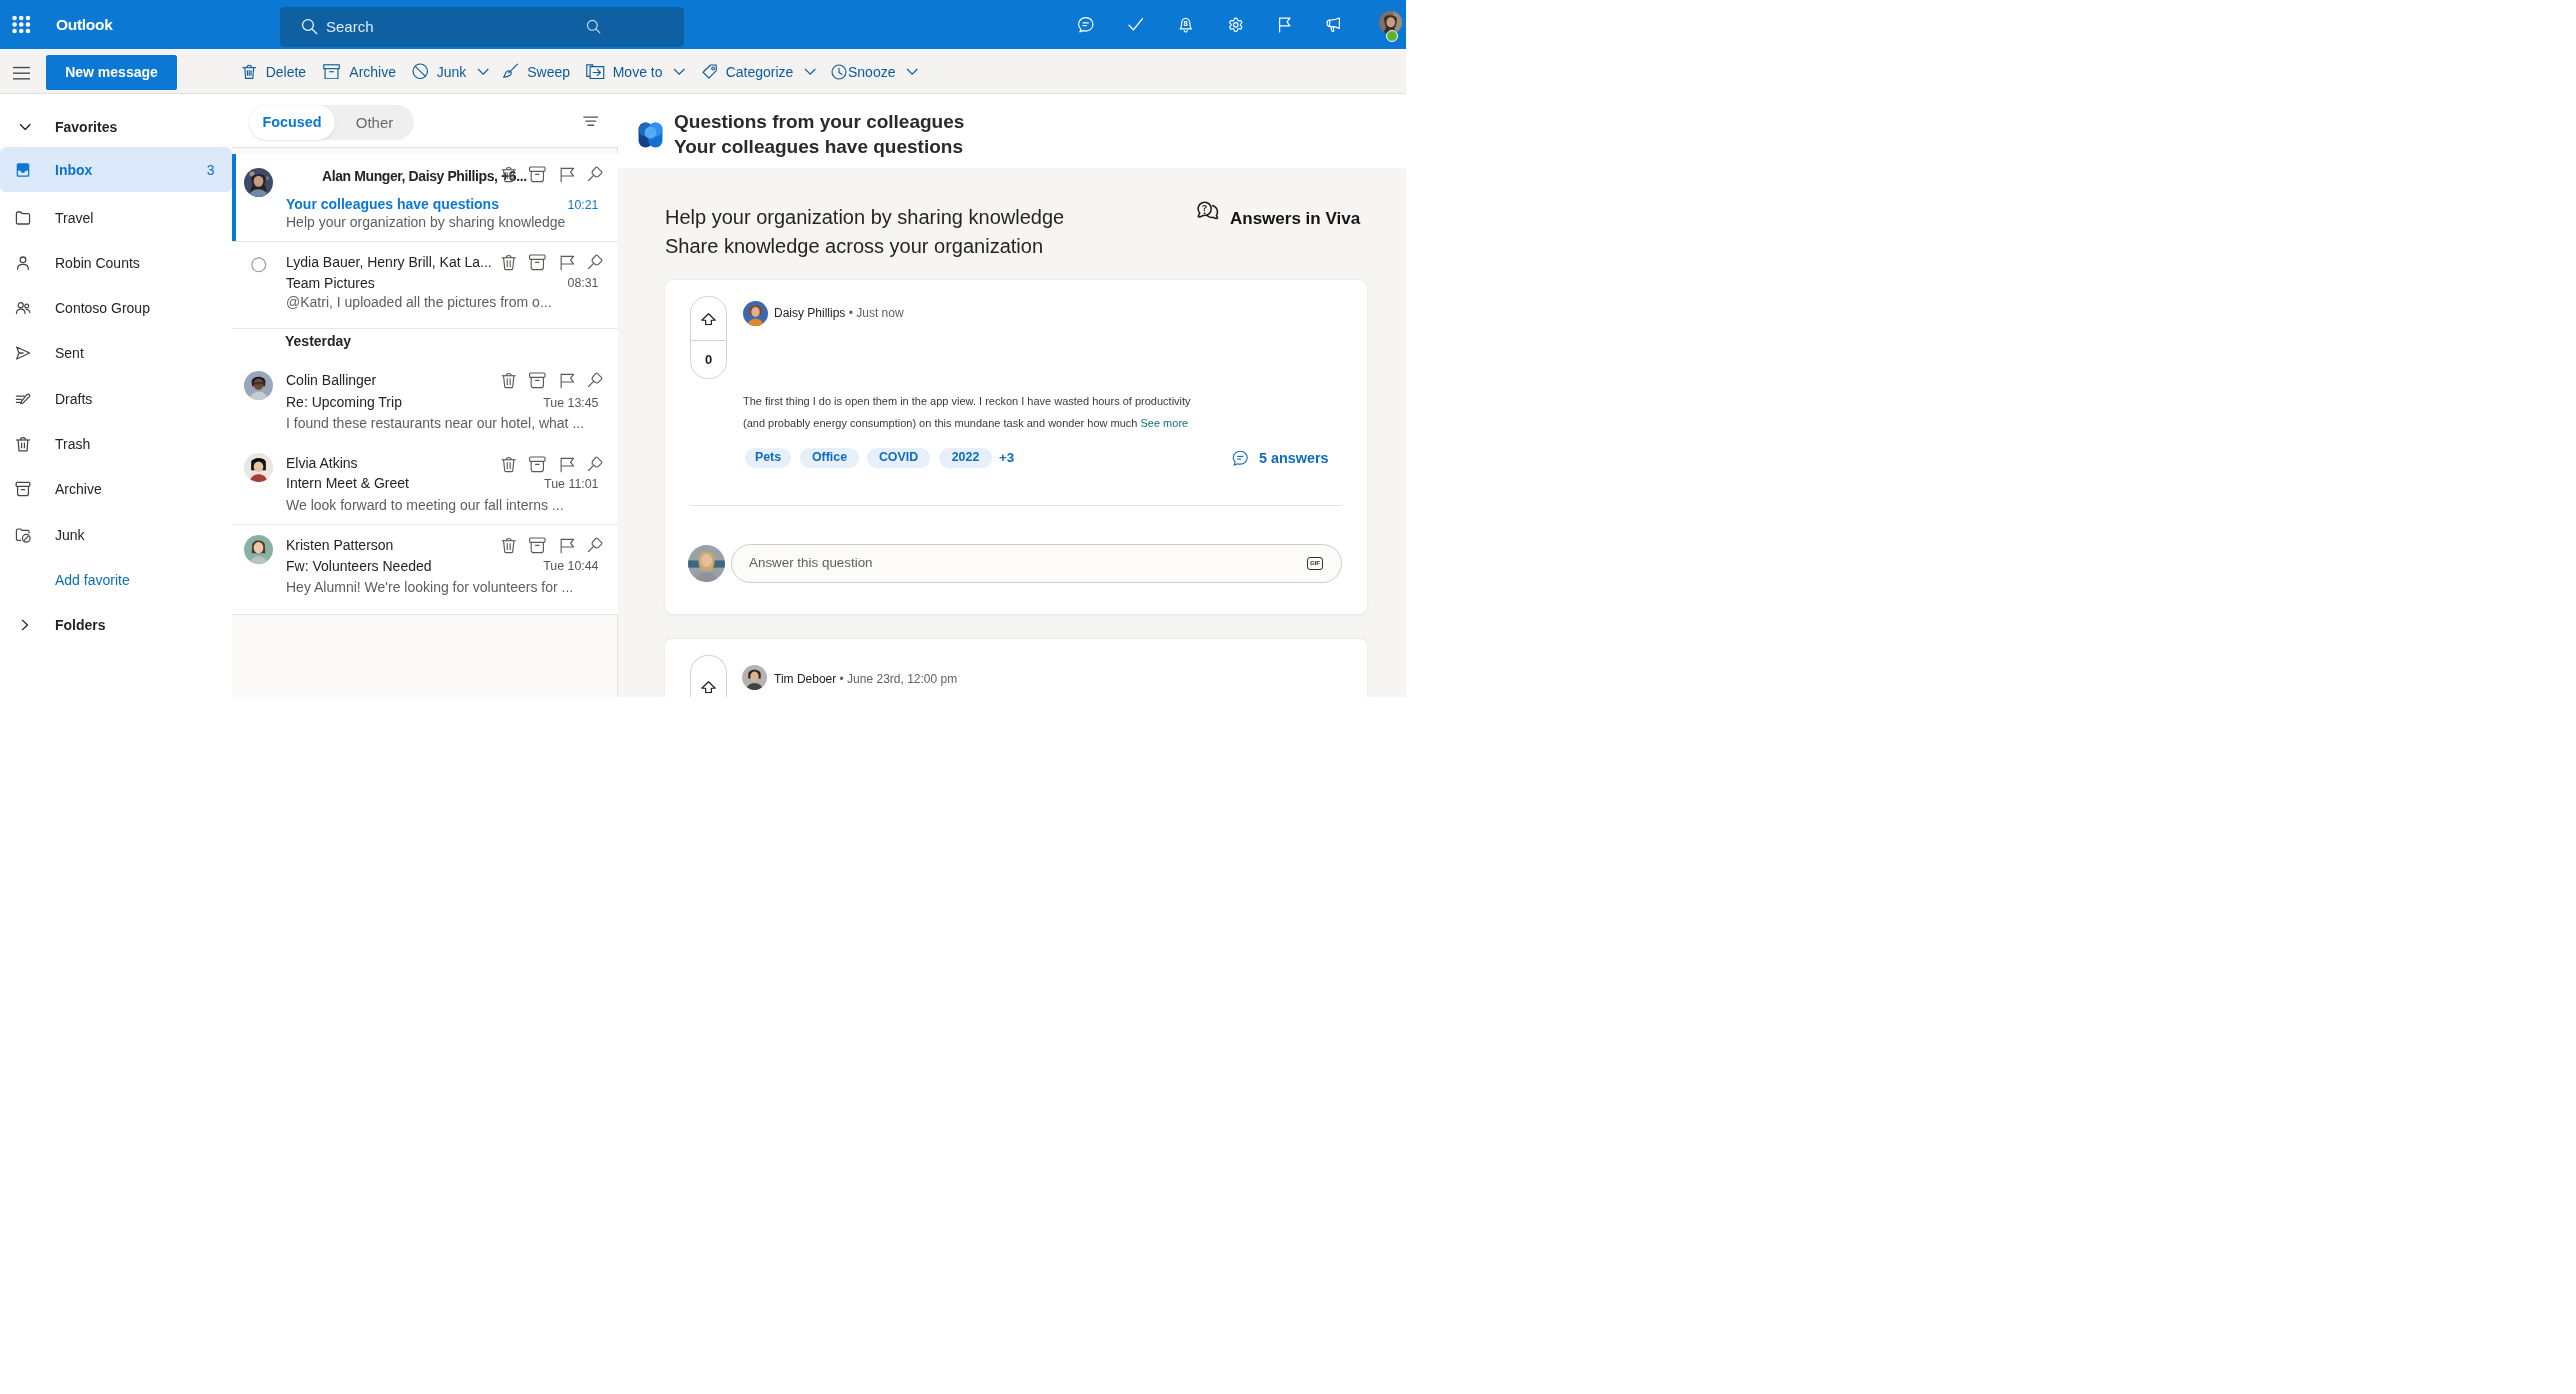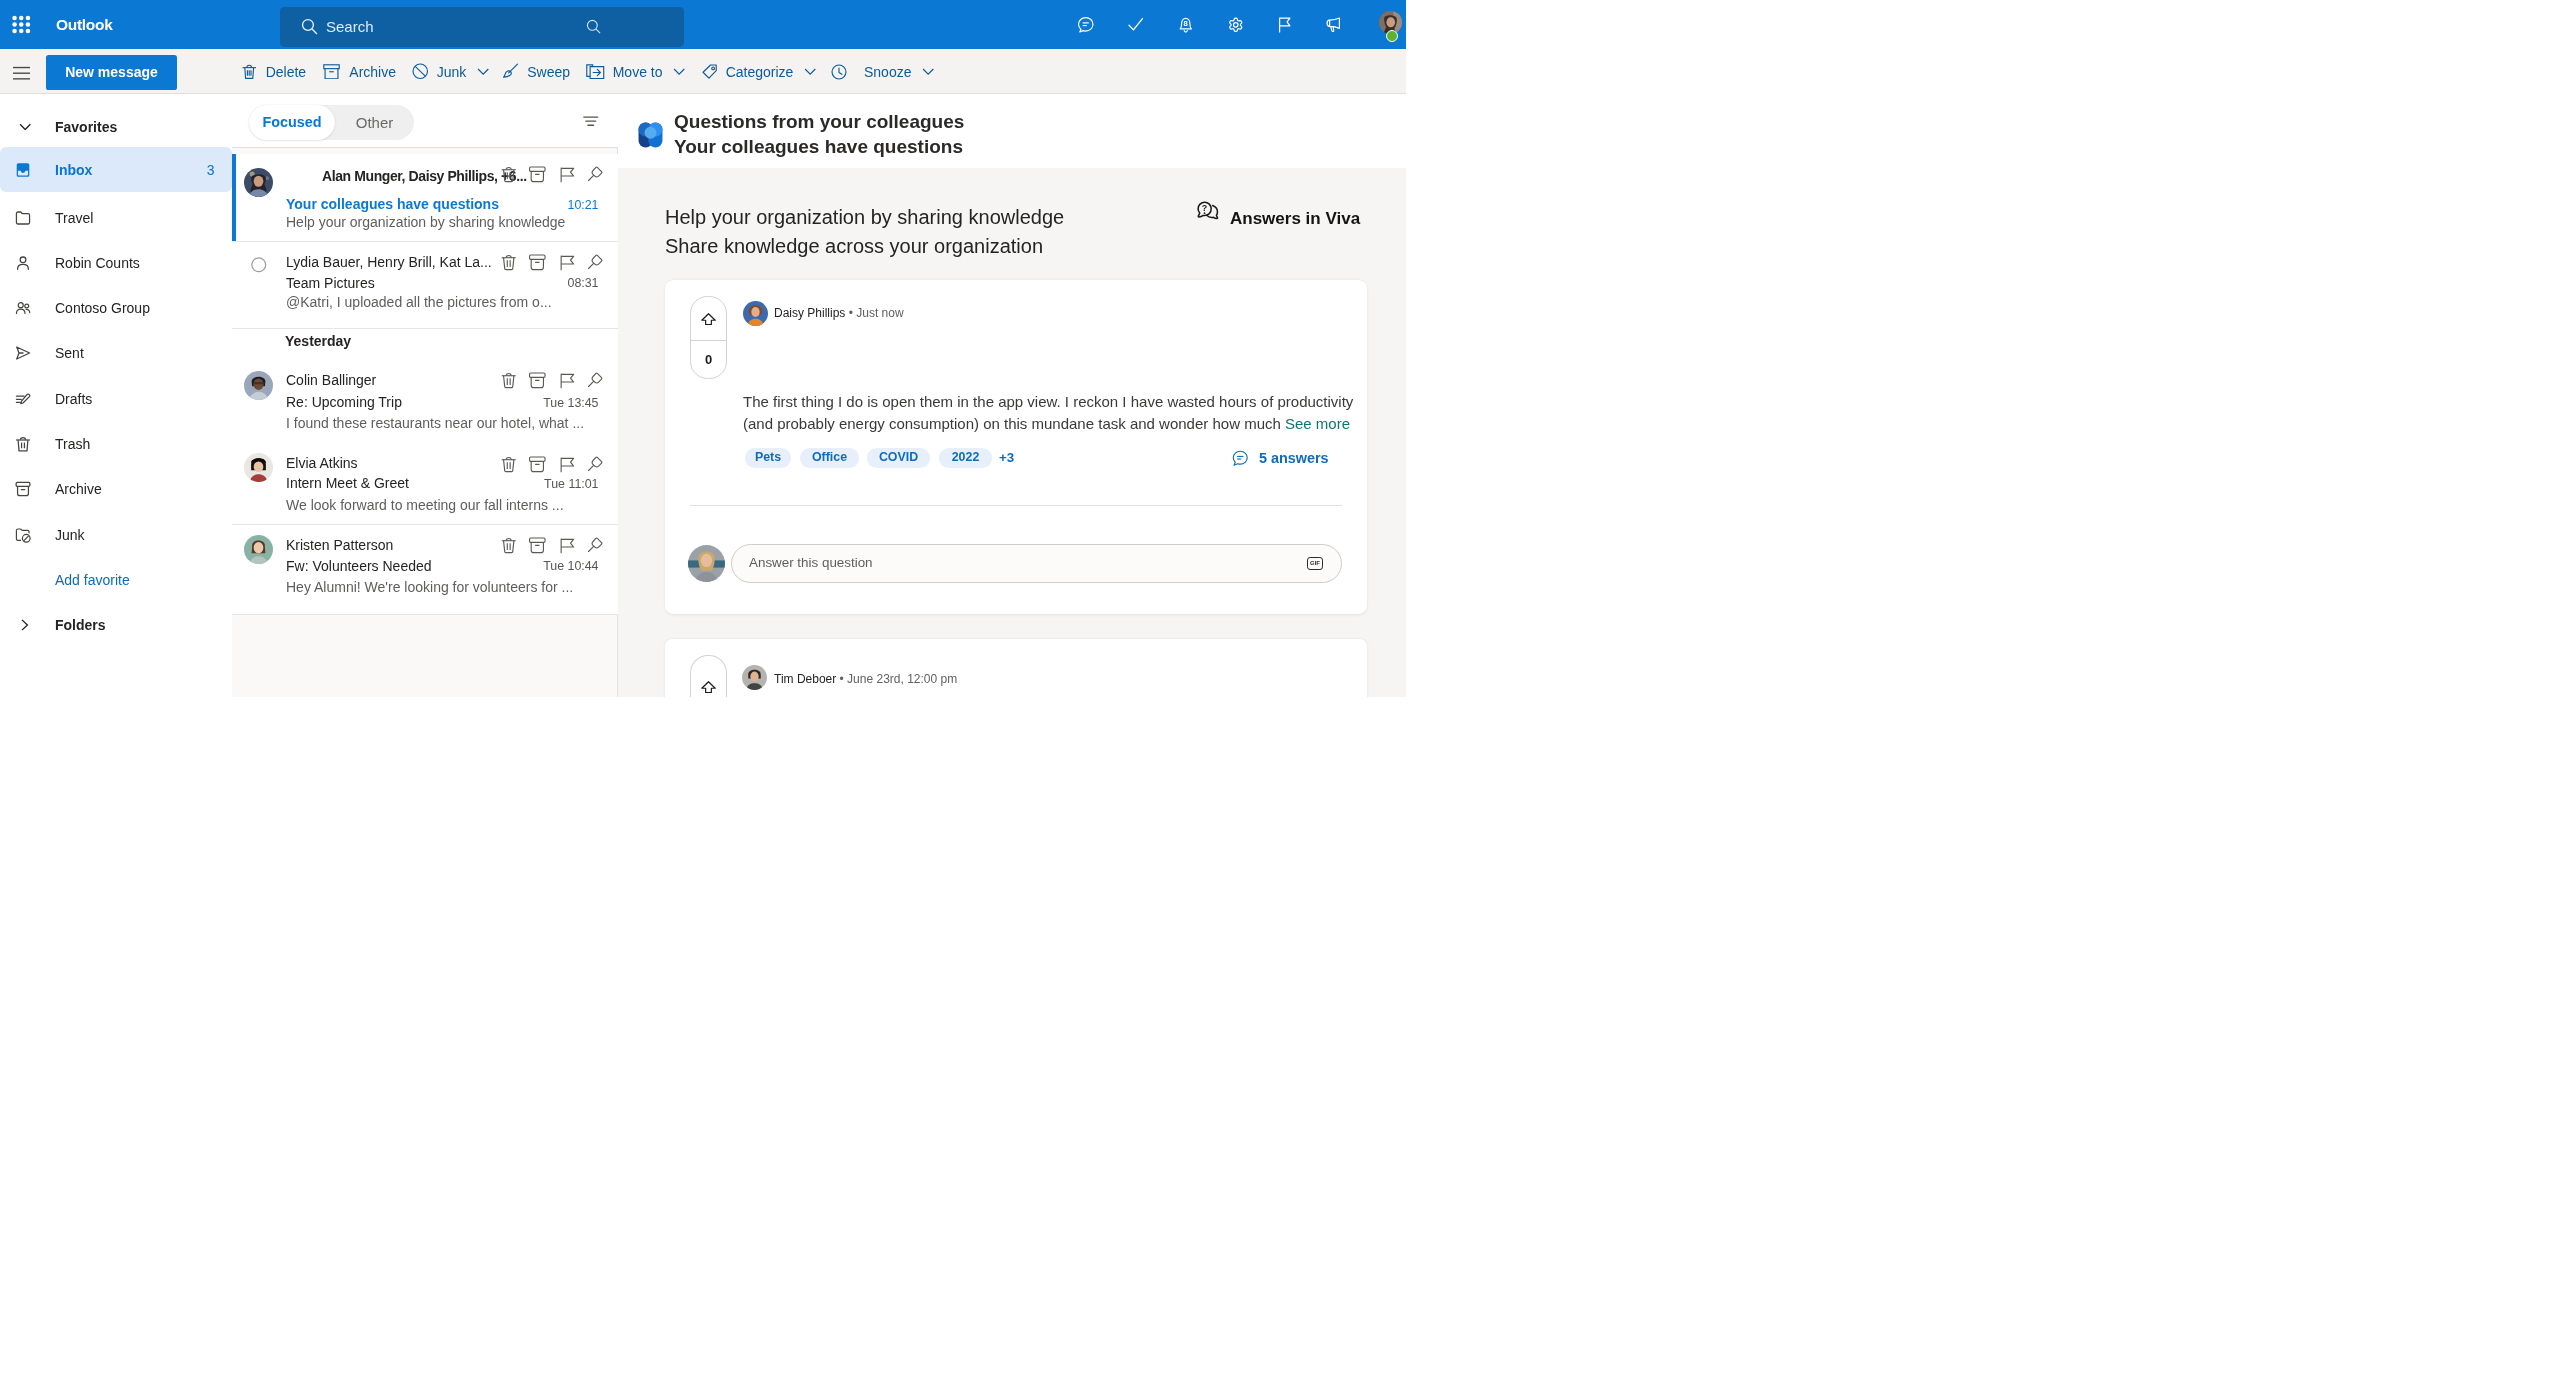--- a/index.html
+++ b/index.html
@@ -203,21 +203,21 @@
       <span style="margin-left:8.2px">Categorize</span>
       <svg style="margin-left:10.3px" width="12.4" height="7.2" viewBox="0 0 24 14" fill="none" stroke="#0d5a9a" stroke-width="2.3">
           <path d="M2 2 L12 12 L22 2"></path>
         </svg>
     </div>
     <div class="tb-item" style="left:831px">
       <svg width="16" height="16" viewBox="0 0 31 31" fill="none" stroke="#0d5a9a" stroke-width="2.2">
         <circle cx="15.5" cy="15.5" r="13.5"></circle>
           <path d="M15.5 8 L15.5 16.5 L21 20" stroke-linecap="round" stroke-linejoin="round"></path>
       </svg>
-      <span style="margin-left:17px">Snooze</span>
+      <span style="margin-left:1px">Snooze</span>
       <svg style="margin-left:10.3px" width="12.4" height="7.2" viewBox="0 0 24 14" fill="none" stroke="#0d5a9a" stroke-width="2.3">
           <path d="M2 2 L12 12 L22 2"></path>
         </svg>
     </div>
   </div>
   <div class="sidebar">
     <div class="srow" style="top:9px">
       <svg class="sic" style="width:12.4px;height:7.7px;left:18.5px" viewBox="0 0 24 15" fill="none" stroke="#252423" stroke-width="2.6">
           <path d="M2 2 L12 12.5 L22 2"></path>
         </svg>
@@ -439,21 +439,21 @@
       <div class="abs" style="left:78px;top:20.6px;width:25px;height:25px;border-radius:50%;overflow:hidden">
         <svg width="25" height="25" viewBox="0 0 48 48">
             <rect width="48" height="48" fill="#3d69b0"></rect>
         <path d="M11 18 C11 5 37 5 37 18 L36 27 L12 27 Z" fill="#7d4e2e"></path>
         <ellipse cx="24" cy="21" rx="8" ry="9.5" fill="#e2ae8d"></ellipse>
         <path d="M8 48 C10 38 16 34 24 34 C32 34 38 38 40 48 Z" fill="#e2862c"></path>
           </svg>
       </div>
       <div class="abs" style="left:109px;top:26px;font-size:12px;color:#242424">Daisy Phillips <span style="color:#616161">• Just now</span></div>
 
-      <div class="abs" style="left:78px;top:111px;font-size:15px;line-height:21.6px;color:#3b3a39">
+      <div class="abs" style="left:78px;top:111px;font-size:11px;line-height:21.6px;color:#3b3a39">
         The first thing I do is open them in the app view. I reckon I have wasted hours of productivity<br>
         (and probably energy consumption) on this mundane task and wonder how much <span style="color:#0f766e">See more</span></div>
 
       <div class="tag abs" style="left:80px;top:168px;width:46px;padding:0">Pets</div>
       <div class="tag abs" style="left:135px;top:168px;width:59px;padding:0">Office</div>
       <div class="tag abs" style="left:202px;top:168px;width:63px;padding:0">COVID</div>
       <div class="tag abs" style="left:274px;top:168px;width:53px;padding:0">2022</div>
       <div class="abs" style="left:334px;top:170px;font-size:13.4px;font-weight:600;color:#0f6cbd">+3</div>
 
       <svg class="abs" style="left:567px;top:170px" width="16.5" height="16.5" viewBox="0 0 32 32" fill="none" stroke="#0f6cbd" stroke-width="2.2">

